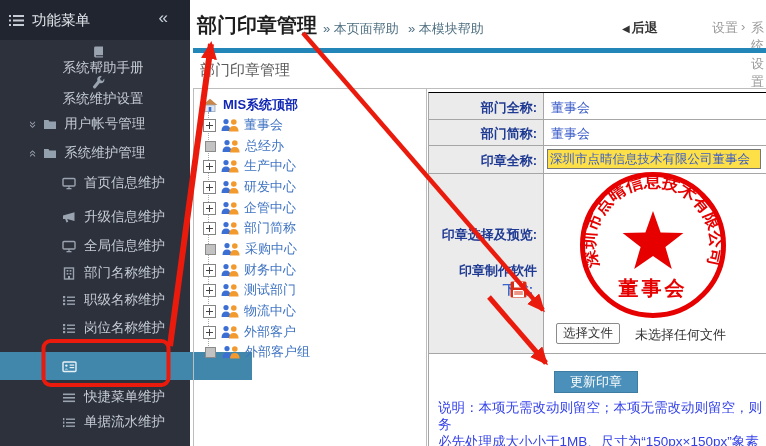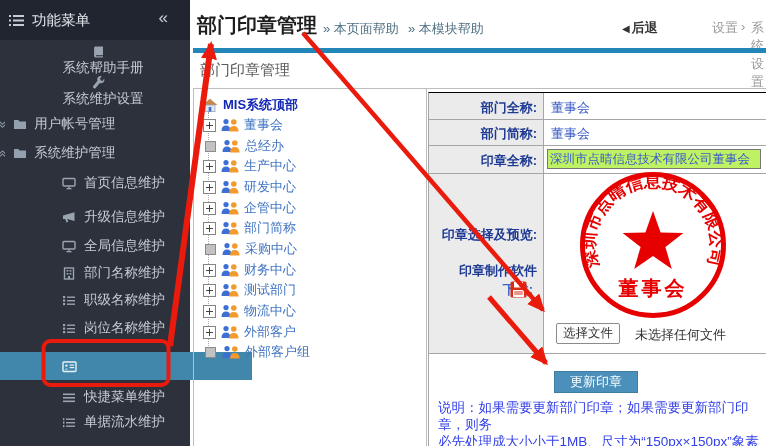--- a/index.html
+++ b/index.html
@@ -8,21 +8,21 @@
   
   #sidebar{position:absolute;left:0;top:0;width:190px;height:446px;background:#2c313c;}
   #sb-header{position:absolute;left:0;top:0;width:190px;height:40px;background:#20252f;
     display:flex;align-items:center;color:#e2e6ec;font-size:14.5px;}
   #sb-header .ham{margin:0 8px 0 9px;display:inline-flex;}
   #sb-header .collapse{position:absolute;right:22px;top:8px;font-size:17px;color:#ccd3db;cursor:pointer;}
   .sb-row{position:absolute;left:0;width:190px;height:24px;display:flex;align-items:center;
     color:#c6ccd4;font-size:13.5px;cursor:pointer;white-space:nowrap;}
   .sb-row .ic{display:inline-flex;flex:none;}
   .lv1{padding-left:8px;flex-direction:column;} .lv1 .ic{margin-right:10px;}
-  .lv2{} .lv2 .chv{margin-right:6px;} .lv2 .ic{margin-right:7px;}
+  .lv2{padding-left:30px;} .lv2 .chv{margin-right:6px;} .lv2 .ic{margin-right:7px;}
   .lv3{padding-left:62px;} .lv3 .ic{margin-right:8px;}
   .sb-row.active{background:#4187ac;color:#fff;height:28px;}
   .chv{display:inline-block;font-size:13px;color:#9aa4b0;transform:rotate(90deg);line-height:1;}
   
   #main-title{position:absolute;left:197px;top:12px;font-size:20px;font-weight:bold;color:#1d1d1d;}
   .help-link{position:absolute;top:20px;font-size:13px;color:#4f7082;cursor:pointer;}
   #nav-back{position:absolute;left:622px;top:19px;font-size:13px;color:#333;font-weight:bold;cursor:pointer;}
   #nav-back .tri{font-size:10px;margin-right:2px;}
   .nav-gray{position:absolute;top:19px;font-size:13px;color:#9a9a9a;cursor:pointer;margin-left:44px;}
   #blue-bar{position:absolute;left:193px;top:48px;width:573px;height:5px;background:#2286b9;}
@@ -40,21 +40,21 @@
   .leafbox{width:9px;height:9px;background:#c2c2c2;border:1px solid #8a8a8a;margin:1px;flex:none;}
   #tree-line{position:absolute;left:208px;top:112px;height:240px;border-left:1px dotted #a9a9a9;}
   
   #tbl{position:absolute;left:428px;top:92px;width:338px;height:354px;border-left:1px solid #a6a6a6;border-top:1px solid #000000;overflow:hidden;}
   #tbl .labelbg{position:absolute;left:0;top:0;width:114px;height:260px;background:#ebebeb;}
   #tbl .h{position:absolute;left:0;width:338px;height:1px;background:#a6a6a6;}
   #tbl .v{position:absolute;left:114px;top:0;width:1px;height:260px;background:#a6a6a6;}
   .lbl{position:absolute;left:0;width:108px;text-align:right;font-size:13px;font-weight:bold;color:#1f3a93;}
   .val{position:absolute;font-size:13px;color:#3a5bc8;}
   #seal-input{position:absolute;left:118px;top:56px;width:208px;height:18px;border:1px solid #767676;
-    font-size:12.5px;color:#3a5bc8;padding:0 2px;font-family:inherit;background:#bef264;}
+    font-size:12.5px;color:#3a5bc8;padding:0 2px;font-family:inherit;background:#fde047;}
   #dl-row{position:absolute;left:0;top:188px;width:104px;text-align:right;font-size:13px;font-weight:bold;color:#3a66cc;cursor:pointer;}
   #floppy{position:absolute;left:81px;top:188px;cursor:pointer;}
   #choose-btn{position:absolute;left:127px;top:230px;width:64px;height:21px;background:#fdfdfd;border:1px solid #8b8b8b;
     border-radius:2px;font-size:12.5px;color:#333;font-family:inherit;cursor:pointer;}
   #no-file{position:absolute;left:206px;top:233px;font-size:13px;color:#333;}
   #update-btn{position:absolute;left:125px;top:278px;width:84px;height:22px;background:#4b90ba;border:1px solid #3f7ca1;
     border-radius:0;color:#fff;font-size:13px;font-family:inherit;cursor:pointer;}
   #note{position:absolute;left:9px;top:306px;width:326px;font-size:13.5px;color:#3340e8;line-height:17px;}
   
   #overlay{position:absolute;left:0;top:0;width:766px;height:446px;pointer-events:none;z-index:99;}
@@ -484,21 +484,21 @@
       <polygon points="75,41 82.6,62.5 105.4,63.1 87.4,77 93.8,98.9 75,86 56.2,98.9 62.6,77 44.6,63.1 67.4,62.5" fill="#e60000"></polygon>
       <text font-size="15.5" font-weight="bold" fill="#e60000"><textPath href="#sealArc" startOffset="0" textLength="224" lengthAdjust="spacingAndGlyphs">深圳市点晴信息技术有限公司</textPath></text>
       <text x="75" y="125" font-size="20" font-weight="bold" fill="#e60000" text-anchor="middle" letter-spacing="3">董事会</text>
     </svg>
 
     <button id="choose-btn">选择文件</button>
     <div id="no-file">未选择任何文件</div>
 
     <button id="update-btn">更新印章</button>
     <div id="note">
-      <div>说明：如果需要更新部门印章；如果需要更新部门印章，则务</div>
+      <div>说明：本项无需改动则留空；本项无需改动则留空，则务</div>
       <div>必先处理成大小小于1MB、尺寸为“150px×150px”象素</div>
     </div>
   </div>
 
   <svg id="overlay">
     <defs>
       <marker id="ah" markerUnits="userSpaceOnUse" markerWidth="26" markerHeight="20" refX="15" refY="8" orient="auto">
         <path d="M0 0 L18 8 L0 16 Z" fill="#ea1b0d"></path>
       </marker>
     </defs>

